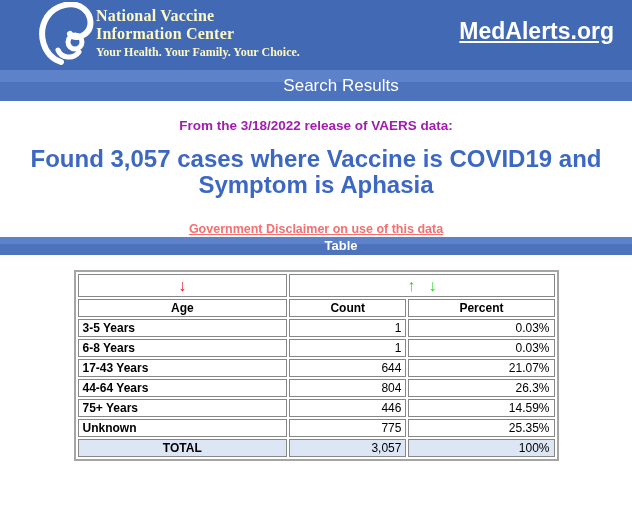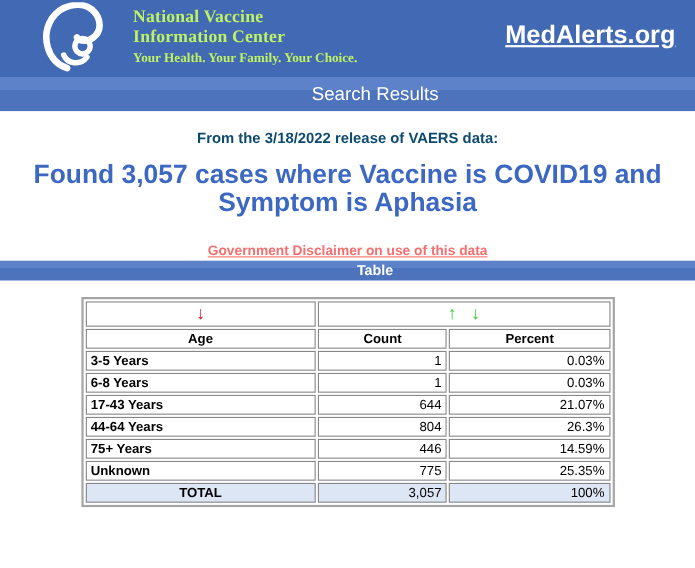--- a/index.html
+++ b/index.html
@@ -8,42 +8,42 @@
     font-family:"Liberation Sans", sans-serif;
     overflow:hidden;
   }
   
   .header{
     height:70px;background:#4269b4;
     display:flex;align-items:flex-start;position:relative;
   }
   .logo{margin:2px 0 0 30px;flex:0 0 auto;}
   .org-block{
-    margin:7px 0 0 25px;color:#bef264;
+    margin:7px 0 0 0;color:#fef9c3;
     font-family:"Liberation Serif", serif;font-weight:bold;
   }
   .org-line{font-size:16px;line-height:18px;letter-spacing:.2px;}
   .org-tagline{font-size:12px;line-height:14px;margin-top:2px;}
   .site-link{
     position:absolute;right:18px;top:18px;
     color:#ffffff;font-size:23px;font-weight:bold;
     text-decoration:underline;cursor:pointer;
   }
   
   .bar{
     width:100%;color:#ffffff;text-align:center;
     background:linear-gradient(to bottom,#5e82c9 0%,#5e82c9 38%,#4d73bd 38%,#4d73bd 100%);
     padding-left:25px;
   }
   .bar.search{height:31px;line-height:31px;font-size:17px;}
   .bar.table{height:18px;line-height:18px;font-size:13px;margin-top:0;font-weight:bold;}
   
   .release-line{
     margin-top:17px;text-align:center;
-    color:#0c4a6e;font-size:13.5px;font-weight:bold;
+    color:#a21caf;font-size:13.5px;font-weight:bold;
   }
   .headline{
     margin:13px auto 0 auto;padding:0 6px;text-align:center;
     color:#3d68c2;font-size:24px;font-weight:bold;line-height:26px;
   }
   .disclaimer{
     margin-top:21px;text-align:center;
   }
   .disclaimer a{
     color:#f76e6e;font-size:12.5px;font-weight:bold;

